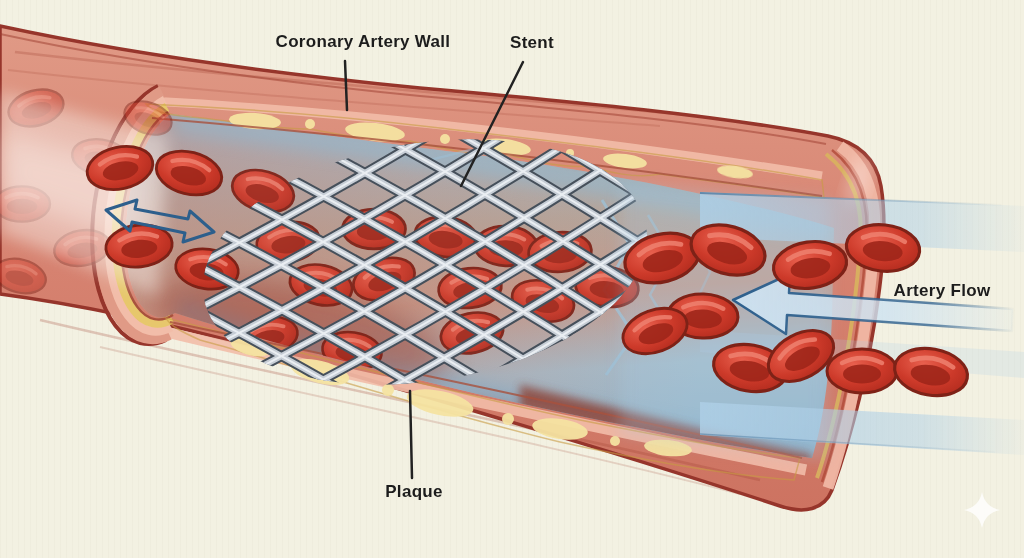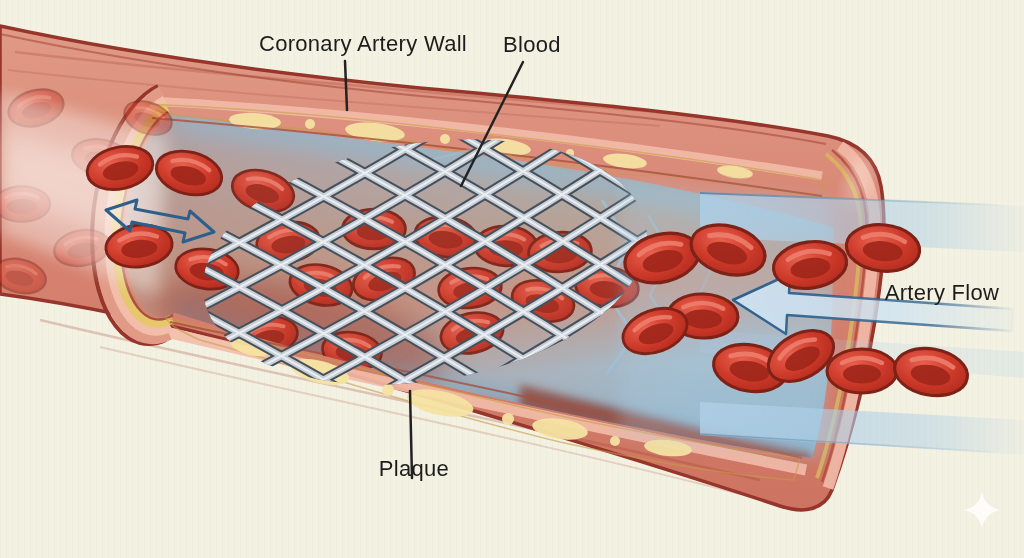--- a/index.html
+++ b/index.html
@@ -9,25 +9,25 @@
     overflow:hidden;
     background:#f3f1e2;
     background-image:repeating-linear-gradient(90deg, rgba(120,110,80,0.03) 0 1px, transparent 1px 6px);
     font-family:"Liberation Sans", sans-serif;
   }
   .canvas svg{position:absolute;left:0;top:0;}
   .lbl{
     position:absolute;
     transform:translateX(-50%);
     white-space:nowrap;
-    font-size:22px;
+    font-size:17px;
     line-height:1;
     color:#1c1c1c;
     letter-spacing:.3px;
-    font-weight:400;
+    font-weight:700;
   }
 </style>
 </head>
 <body>
 
 <div class="canvas">
 
 <svg width="1024" height="558" viewBox="0 0 1024 558">
   <defs>
     <linearGradient id="wallGrad" x1="0" y1="0" x2="0" y2="1">
@@ -279,19 +279,19 @@
     <line x1="345" y1="61" x2="347" y2="110"></line>
     <line x1="523" y1="62" x2="461" y2="186"></line>
     <line x1="412" y1="478" x2="410" y2="391"></line>
   </g>
 
   <path d="M 982,492 Q 985,507 1000,510 Q 985,513 982,528 Q 979,513 964,510 Q 979,507 982,492 Z" fill="#ffffff" opacity="0.8"></path>
 </svg>
 
 <div class="lbl" style="left:363px; top:33px;">Coronary Artery Wall</div>
 
-<div class="lbl" style="left:532px; top:34px;">Blood</div>
+<div class="lbl" style="left:532px; top:34px;">Stent</div>
 
 <div class="lbl" style="left:942px; top:282px;">Artery Flow</div>
 
-<div class="lbl" style="left:414px; top:458px;text-align:center;">Plaque</div>
+<div class="lbl" style="left:414px; top:483px;text-align:center;">Plaque</div>
 
 </div>
 
 </body></html>

